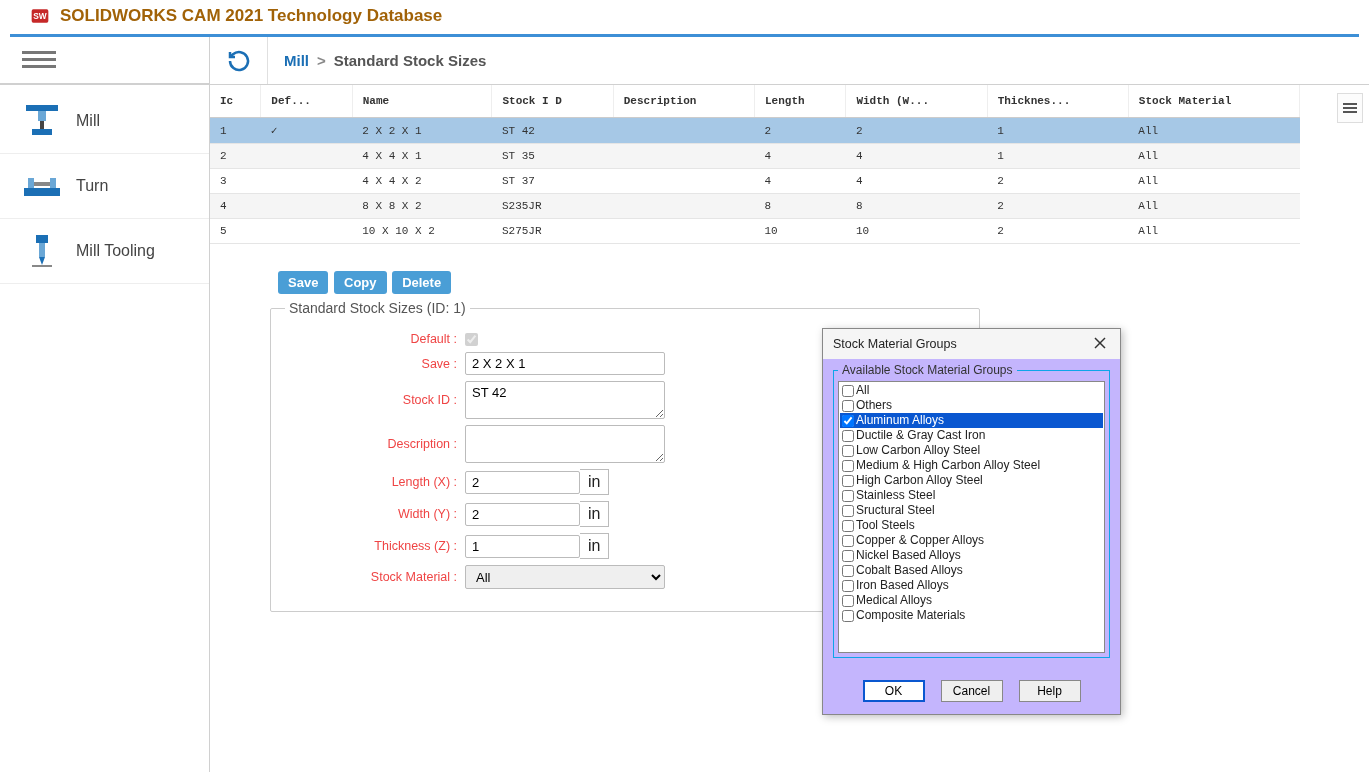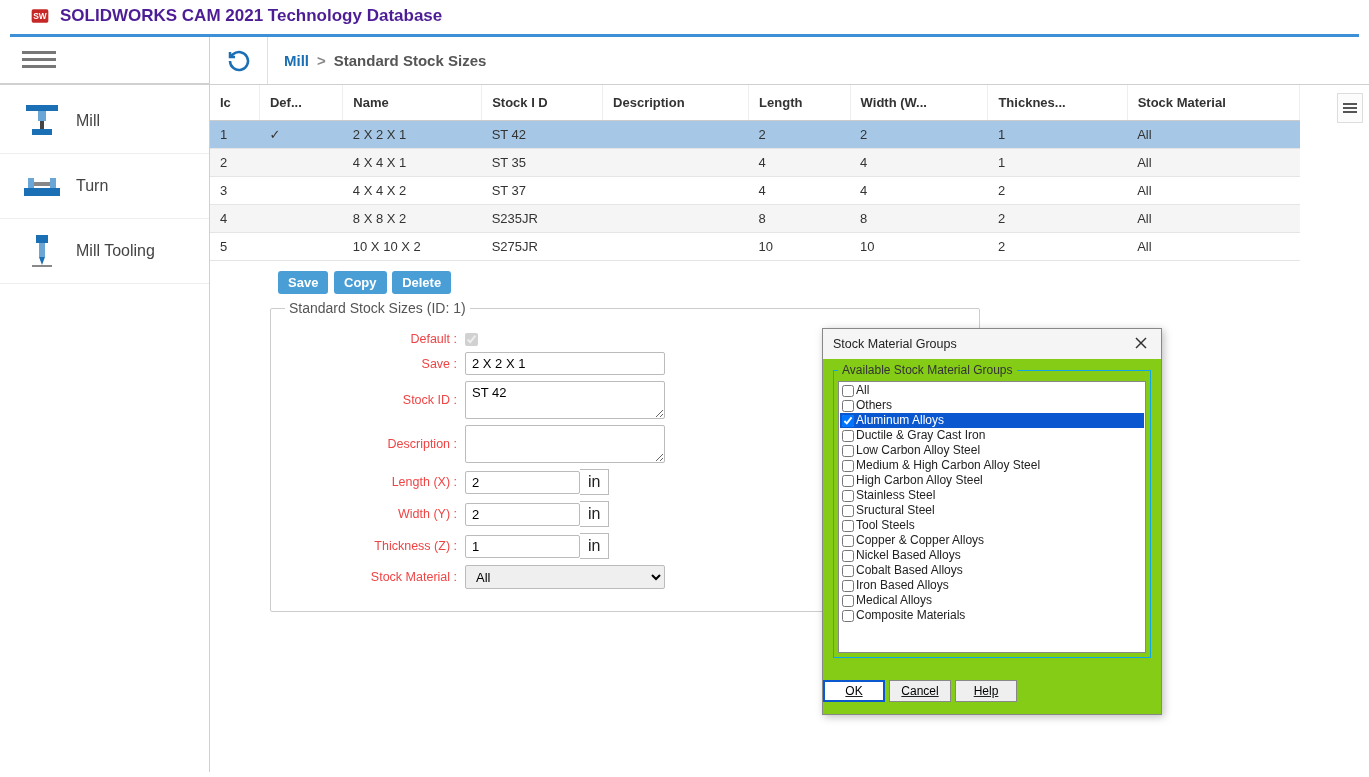--- a/index.html
+++ b/index.html
@@ -12,21 +12,21 @@
     height: 777px;
     overflow: hidden;
     position: relative;
   }
   .titlebar {
     display: flex;
     align-items: center;
     padding: 6px 30px 8px 30px;
     font-size: 17px;
     font-weight: 600;
-    color: #4c1d95;
+    color: #a16207;
   }
   .sw-logo {
     width: 20px; height: 20px;
     margin-right: 10px;
   }
   .blue-divider {
     height: 3px;
     background: #3d8fd6;
     margin: 0 10px 0 10px;
   }
@@ -77,21 +77,22 @@
     border-bottom: 1px solid #eee;
     cursor: pointer;
   }
   .side-item svg { width: 40px; height: 36px; margin-right: 14px; }
 
   .main { flex:1; padding: 0 0 0 0; position:relative; }
   table.grid {
     border-collapse: collapse;
     width: 1090px;
     margin-left: 0;
-    font-size: 13px;
+    font-size: 11px;
+    font-family: Liberation Mono, monospace;
   }
   table.grid th {
     text-align:left;
     background: #fff;
     border-bottom: 1px solid #ccc;
     border-right: 1px solid #eee;
     padding: 10px 10px;
     font-weight: 600;
     color: #333;
   }
@@ -169,22 +170,22 @@
     font-size:16px;
     background:#fff;
   }
   .form-row select { width:200px; height:24px; }
 
   
   .dialog {
     position:absolute;
     top: 328px;
     left: 822px;
-    width: 340px;
-    background:#84cc16;
+    width: 299px;
+    background:#c4b5fd;
     border:1px solid #888;
     box-shadow: 2px 2px 8px rgba(0,0,0,0.25);
     font-size:12.5px;
   }
   .dialog-title {
     display:flex; justify-content:space-between; align-items:center;
     padding:6px 10px;
     background:#f5f5f5;
     color:#222;
   }
@@ -208,23 +209,22 @@
     line-height:15px;
     font-size:12px;
     white-space:nowrap;
   }
   .opt input { margin-right:2px; width:12px; height:12px; }
   .opt.selected {
     background:#0a57d0;
     color:#fff;
   }
   .dlg-buttons {
-    display:flex; justify-content:flex-start; gap:4px;
+    display:flex; justify-content:center; gap:16px;
     padding:12px 0 12px 0;
-    text-decoration:underline;
   }
   .dlg-buttons button {
     width:62px; height:22px;
     font-size:12px;
     border:1px solid #888;
     background:#efefef;
     cursor:pointer;
   }
   .dlg-buttons button.default {
     border:2px solid #0a57d0;

